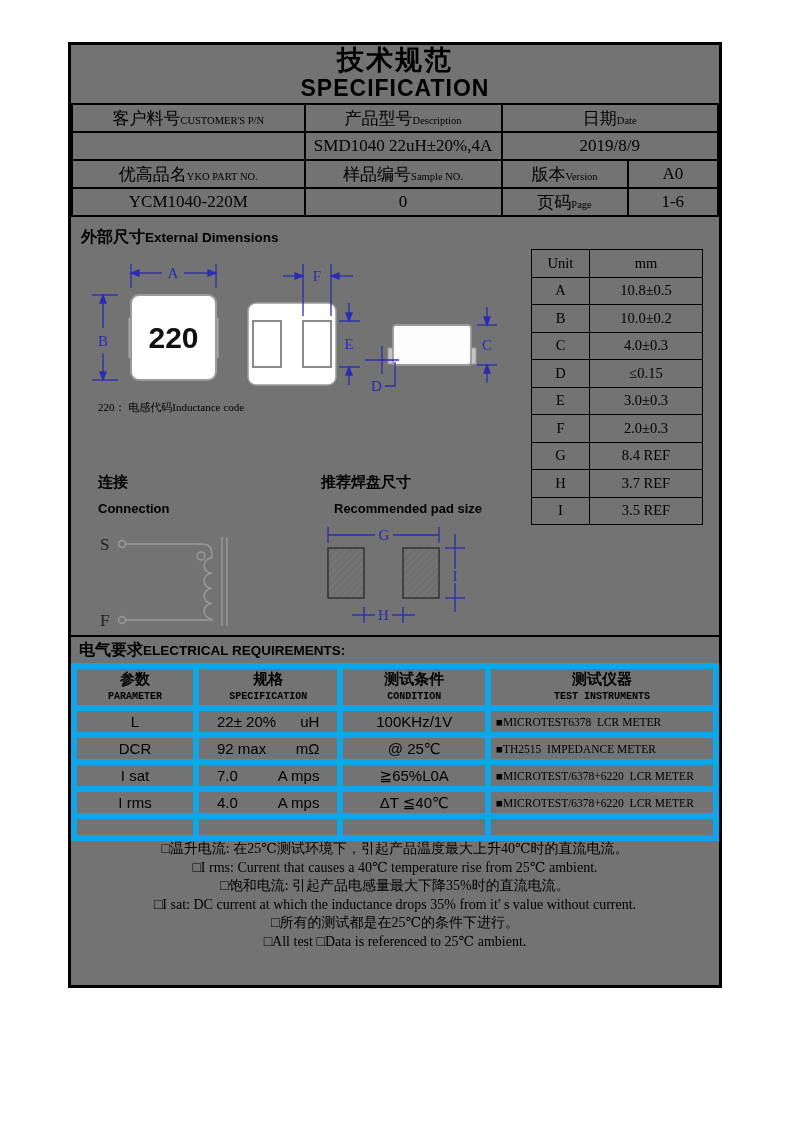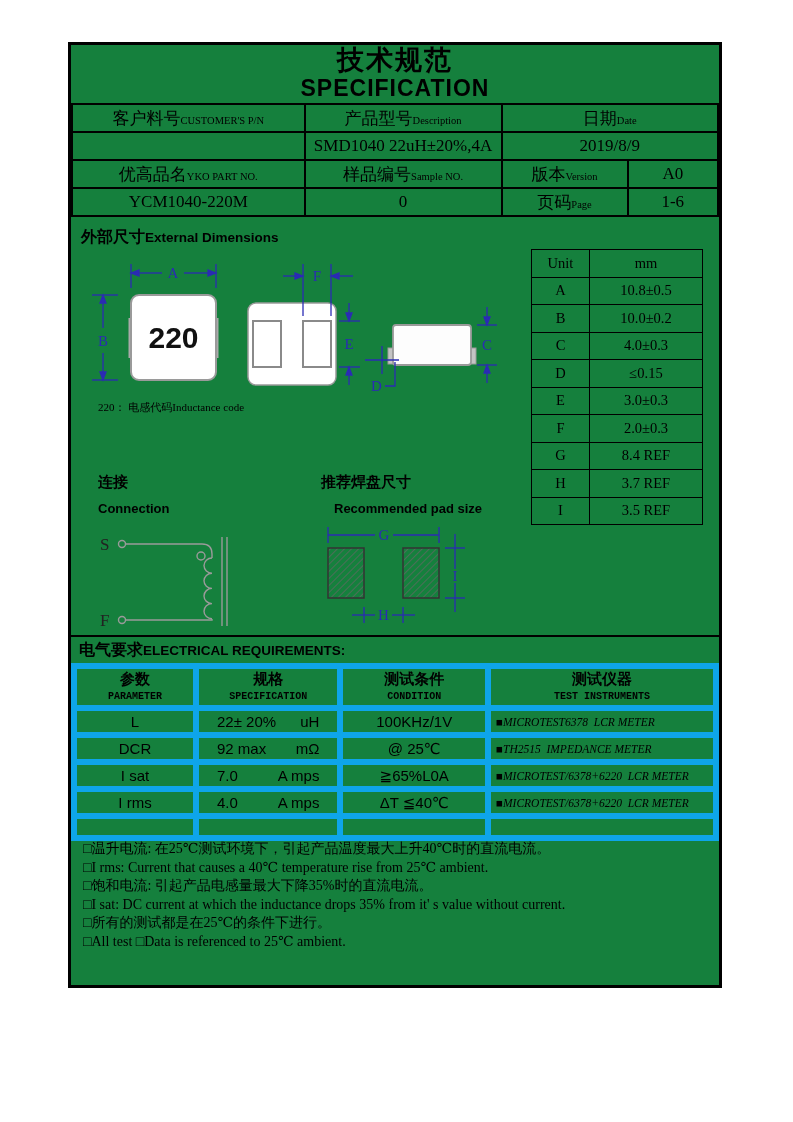--- a/index.html
+++ b/index.html
@@ -3,21 +3,21 @@
 <meta charset="utf-8">
 <style>
   * { margin:0; padding:0; box-sizing:border-box; }
   html,body { background:#fff; }
   #canvas {
     position:relative; width:793px; height:1122px; background:#fff;
     font-family:"Liberation Serif","DejaVu Serif",serif; color:#000; overflow:hidden;
   }
   .sheet {
     position:absolute; left:68px; top:42px; width:654px; height:946px;
-    border:3px solid #000; background:#15803d;
+    border:3px solid #000; background:#737373;
   }
   
   .title-block { position:absolute; left:0; top:0; width:100%; height:58px; text-align:center; }
   .title-cn { font-size:27px; font-weight:bold; line-height:30px; letter-spacing:2px; }
   .title-en { font-size:23px; font-weight:bold; line-height:26px; letter-spacing:1px;
               font-family:"Liberation Sans","DejaVu Sans",sans-serif; }
   .rohs-badge {
     position:absolute; right:6px; top:14px; width:94px; height:42px;
     border:1px solid #0b5e1e; color:#fff; text-align:center;
     font-family:"Liberation Sans","DejaVu Sans",sans-serif; font-style:italic; font-weight:bold;
@@ -48,24 +48,24 @@
   .elec-section { position:absolute; left:0; top:590px; width:100%; border-top:2px solid #000; }
   .elec-head { padding:3px 8px 2px 8px; }
   .elec-table { width:100%; table-layout:fixed; }
   .elec-table td, .elec-table th { border:6px solid #0ea5e9; vertical-align:middle; text-align:center; overflow:hidden; }
   .elec-table th { height:42px; font-weight:bold; }
   .elec-table td { height:27px; }
   .elec-hdr-cn { display:block; font-size:15px; line-height:18px; }
   .elec-hdr-en { display:block; font-size:10px; line-height:17px; font-family:Liberation Mono, monospace; }
   .sans15 { font-family:"Liberation Sans","DejaVu Sans",sans-serif; font-size:15px; }
   .spec-cell { display:flex; justify-content:space-between; padding:0 18px; align-items:center; }
-  .instr { display:block; text-align:left; padding-left:5px; font-size:11.5px; white-space:pre;font-style:italic; }
+  .instr { display:block; text-align:left; padding-left:5px; font-size:11.5px; white-space:pre; }
   .empty-cell { height:22px !important; }
   
-  .notes { position:absolute; left:0; top:790px; width:100%; padding:5px 12px; }
+  .notes { position:absolute; left:0; top:790px; width:100%; padding:5px 12px;text-align:center; }
   .note-line { font-size:14px; line-height:18.5px; white-space:nowrap; overflow:hidden; }
 </style>
 </head>
 <body>
 
 <div id="canvas">
   <div class="sheet">
 
     <div class="title-block">
       <div class="title-cn">技术规范</div>

